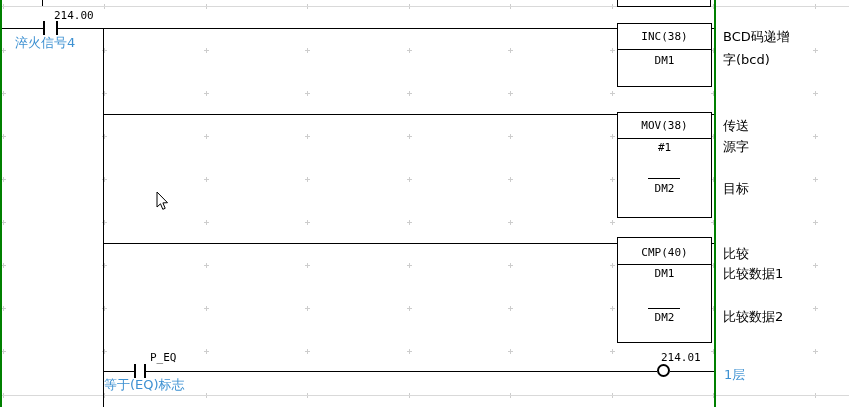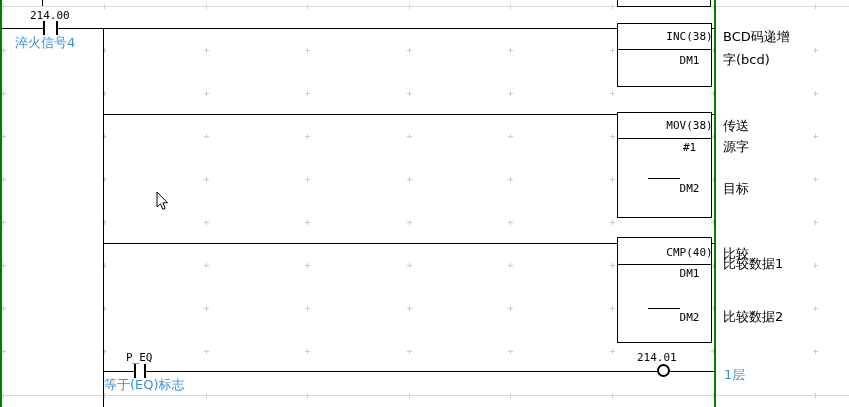--- a/index.html
+++ b/index.html
@@ -11,22 +11,22 @@
   .h{position:absolute;height:1px;background:#000;z-index:2;}
   .v{position:absolute;width:1px;background:#000;z-index:2;}
   .sep{position:absolute;height:1px;background:#d9d9d9;left:0;width:849px;z-index:1;}
   .rail{position:absolute;width:2px;top:0;height:407px;background:#008000;z-index:2;}
   .bar{position:absolute;width:2px;height:14px;background:#000;z-index:3;}
   
   .box{position:absolute;left:617px;width:95px;border:1px solid #000;background:#fff;box-sizing:border-box;z-index:3;}
   .divider{position:absolute;left:618px;width:93px;height:1px;background:#000;z-index:4;}
   .overbar{position:absolute;left:648px;width:32px;height:1px;background:#000;z-index:4;}
   
-  .code{position:absolute;font:11px/13px "DejaVu Sans Mono","Liberation Mono",monospace;color:#000;white-space:nowrap;z-index:5;}
-  .code-c{position:absolute;left:617px;width:95px;text-align:center;font:11px/13px "DejaVu Sans Mono","Liberation Mono",monospace;color:#000;white-space:nowrap;z-index:5;margin-left:25px;}
+  .code{position:absolute;font:11px/13px "DejaVu Sans Mono","Liberation Mono",monospace;color:#000;white-space:nowrap;z-index:5;margin-left:24px;}
+  .code-c{position:absolute;left:617px;width:95px;text-align:center;font:11px/13px "DejaVu Sans Mono","Liberation Mono",monospace;color:#000;white-space:nowrap;z-index:5;}
   .lbl{position:absolute;left:723px;font:13px/15px "DejaVu Sans","Liberation Sans",sans-serif;color:#000;white-space:nowrap;z-index:5;}
   .cmt{position:absolute;font:13px/15px "DejaVu Sans","Liberation Sans",sans-serif;color:#3e91d2;white-space:nowrap;z-index:5;}
   
   .coil{position:absolute;left:657px;top:364px;width:13px;height:13px;border:2px solid #000;border-radius:50%;background:#fff;box-sizing:border-box;z-index:3;}
   
   .gm{position:absolute;width:5px;height:5px;z-index:0;}
   .gm::before{content:"";position:absolute;left:2px;top:0;width:1px;height:5px;background:#cdcdcd;}
   .gm::after{content:"";position:absolute;left:0;top:2px;width:5px;height:1px;background:#cdcdcd;}
   .cursor{position:absolute;z-index:10;}
 </style>
@@ -174,21 +174,21 @@
   <div class="lbl" style="top:139px">源字</div>
   <div class="lbl" style="top:181px">目标</div>
 
   <div class="box" style="top:237px;height:106px"></div>
   <div class="divider" style="top:264px"></div>
   <div class="code-c" style="top:246px">CMP(40)</div>
   <div class="code-c" style="top:267px">DM1</div>
   <div class="overbar" style="top:308px"></div>
   <div class="code-c" style="top:311px">DM2</div>
   <div class="lbl" style="top:246px">比较</div>
-  <div class="lbl" style="top:256px">比较数据1</div>
+  <div class="lbl" style="top:266px">比较数据1</div>
   <div class="lbl" style="top:309px">比较数据2</div>
 
   <div class="h" style="left:103px;top:371px;width:31px"></div>
   <div>
     <div class="bar" style="left:134px;top:364px"></div>
     <div class="bar" style="left:144px;top:364px"></div>
     <div class="code" style="left:126px;top:351px">P_EQ</div>
     <div class="cmt" style="left:104px;top:377px">等于(EQ)标志</div>
   </div>
   <div class="h" style="left:146px;top:371px;width:511px"></div>

